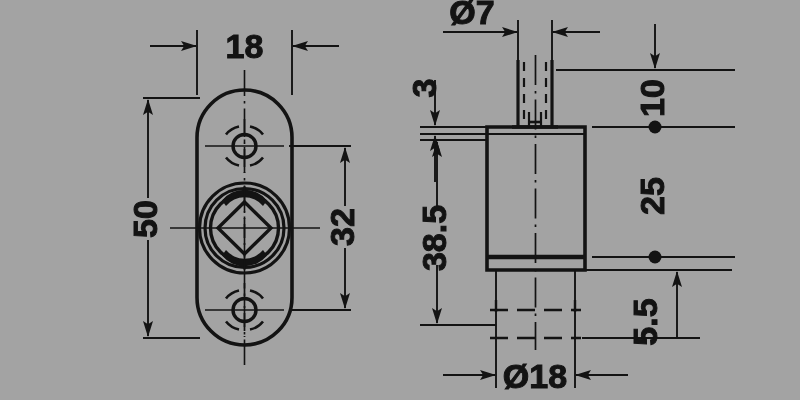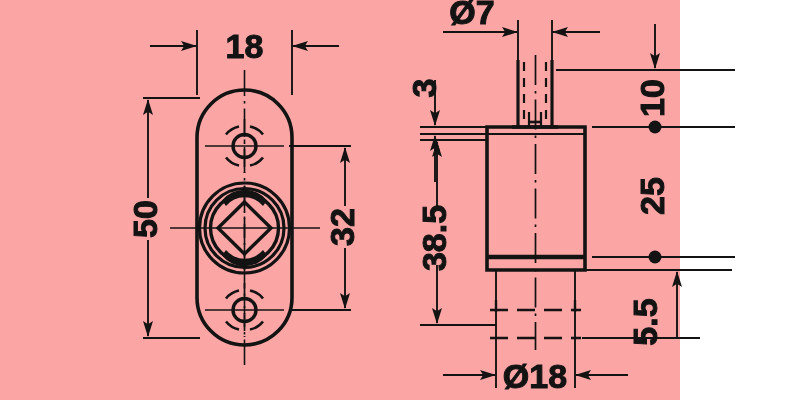--- a/index.html
+++ b/index.html
@@ -1,17 +1,17 @@
 <!DOCTYPE html>
 <html><head>
 <meta charset="utf-8">
 <style>
   html,body{margin:0;padding:0;background:#ffffff;}
   body{width:800px;height:400px;font-family:"Liberation Sans",sans-serif;overflow:hidden;}
-  #stage{position:relative;width:680px;height:400px;background:#fca5a5;}
+  #stage{position:relative;width:800px;height:400px;background:#a3a3a3;}
   svg{display:block;}
   .dimtext{font-family:"Liberation Sans",sans-serif;font-weight:bold;fill:#131313;font-size:34px;}
 </style>
 </head>
 <body>
 
 <div id="stage">
 <svg width="800" height="400" viewBox="0 0 800 400" xmlns="http://www.w3.org/2000/svg">
 
   <defs>

